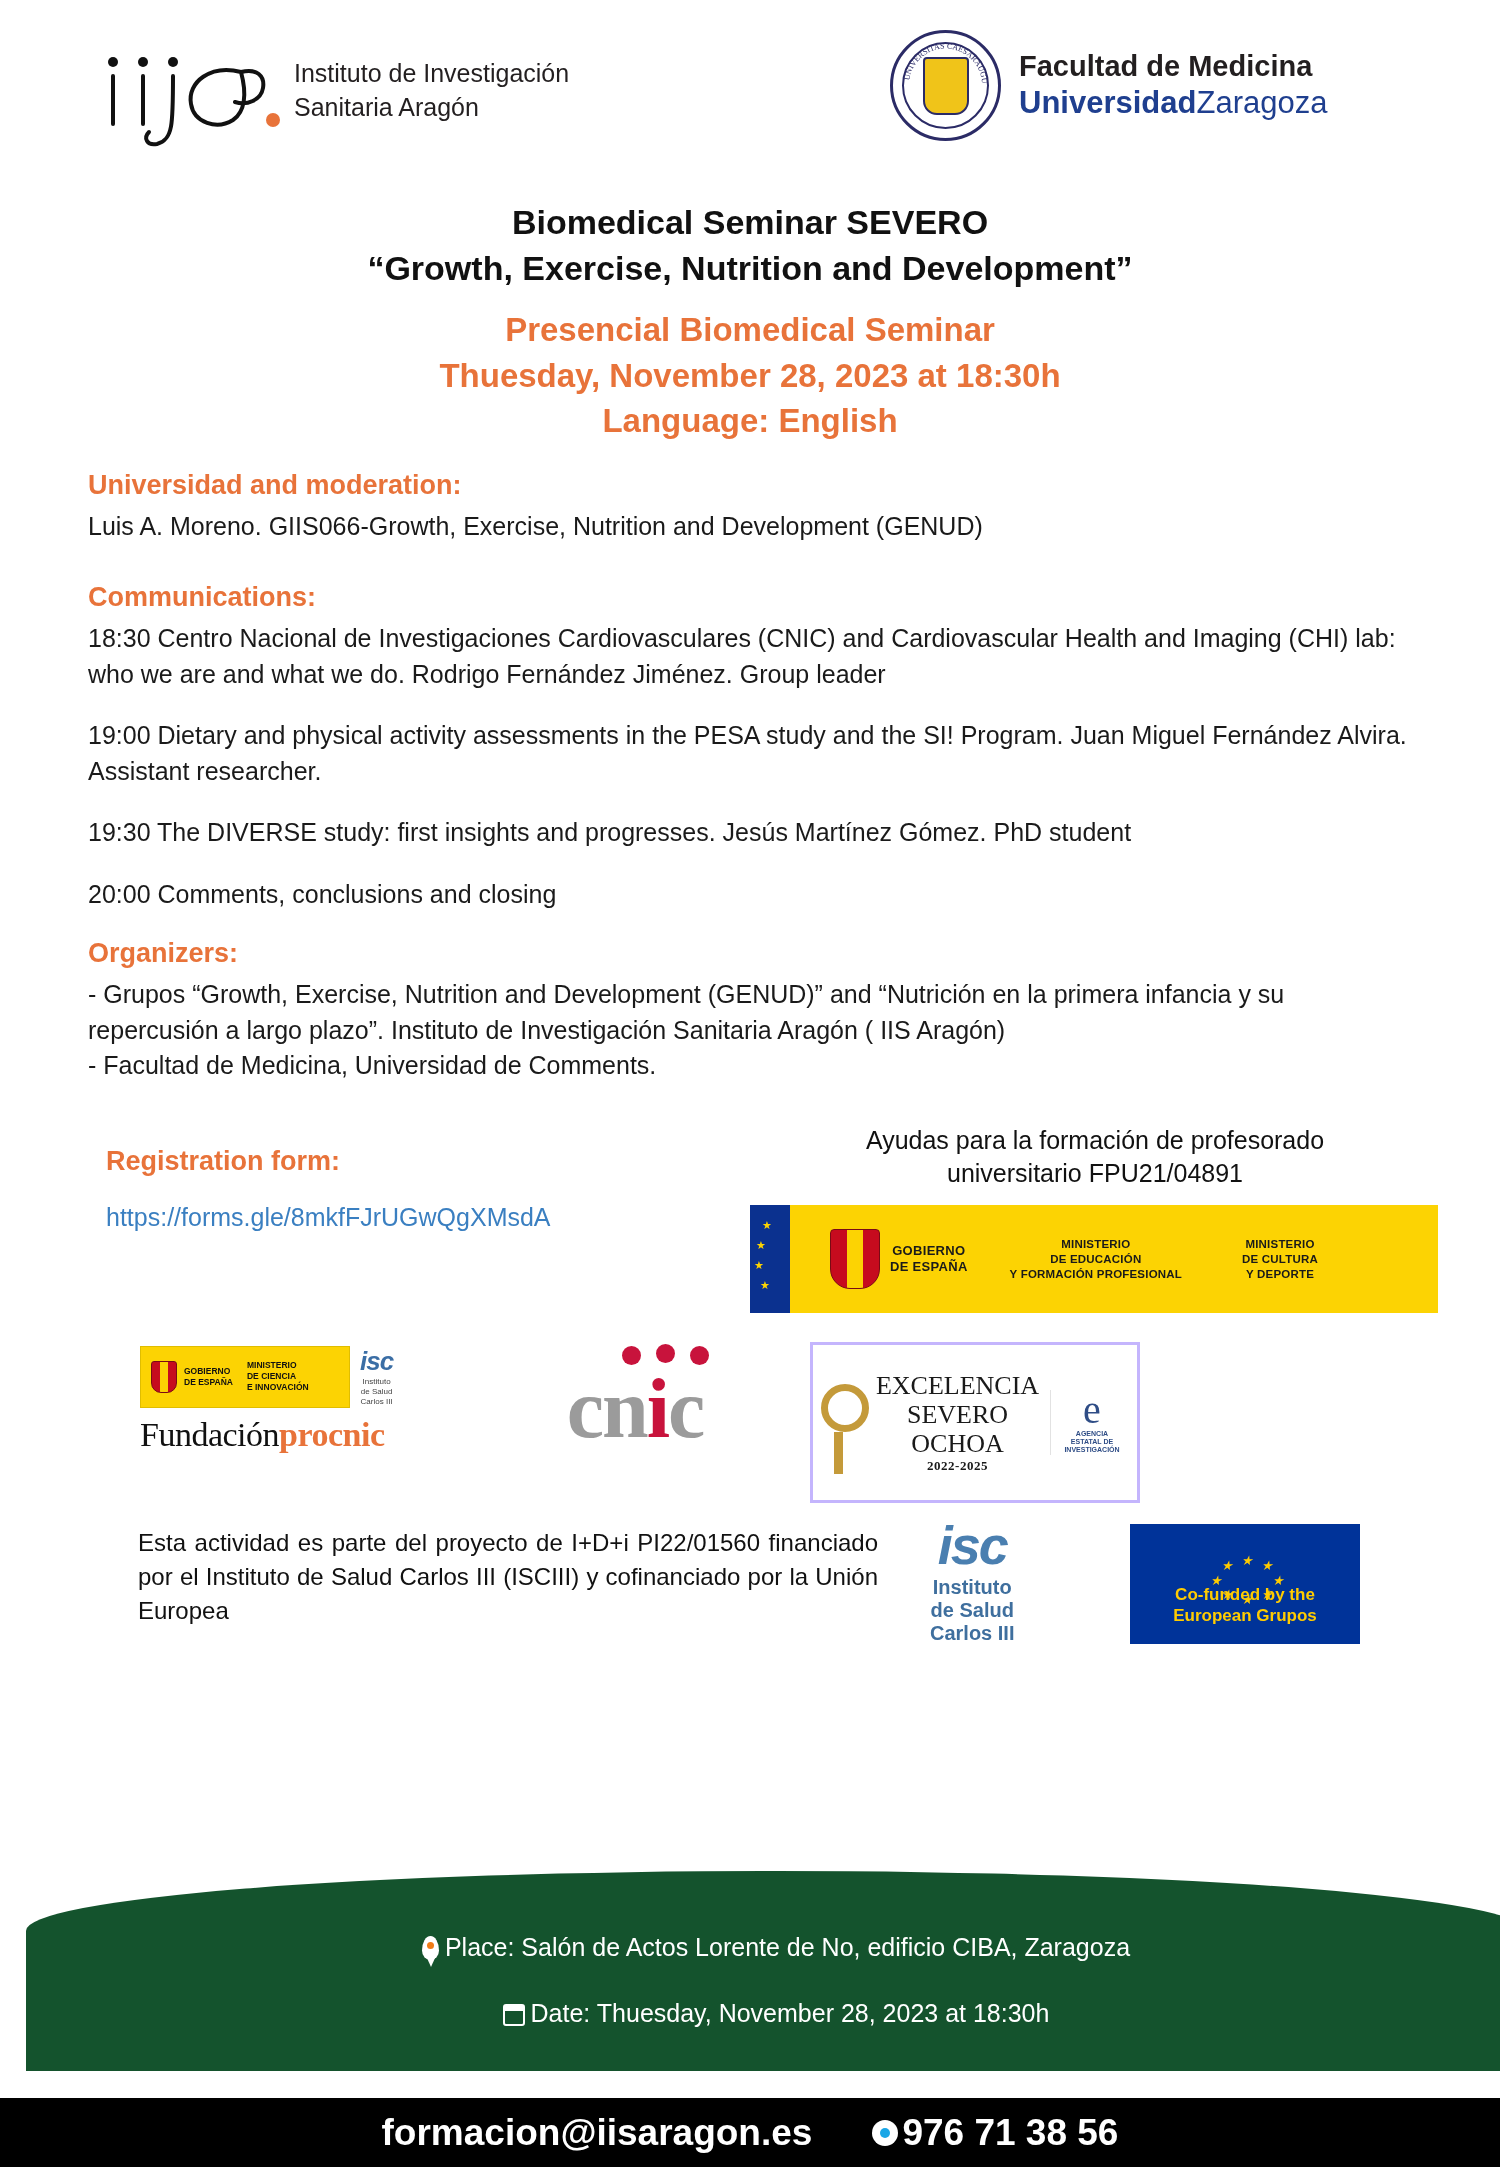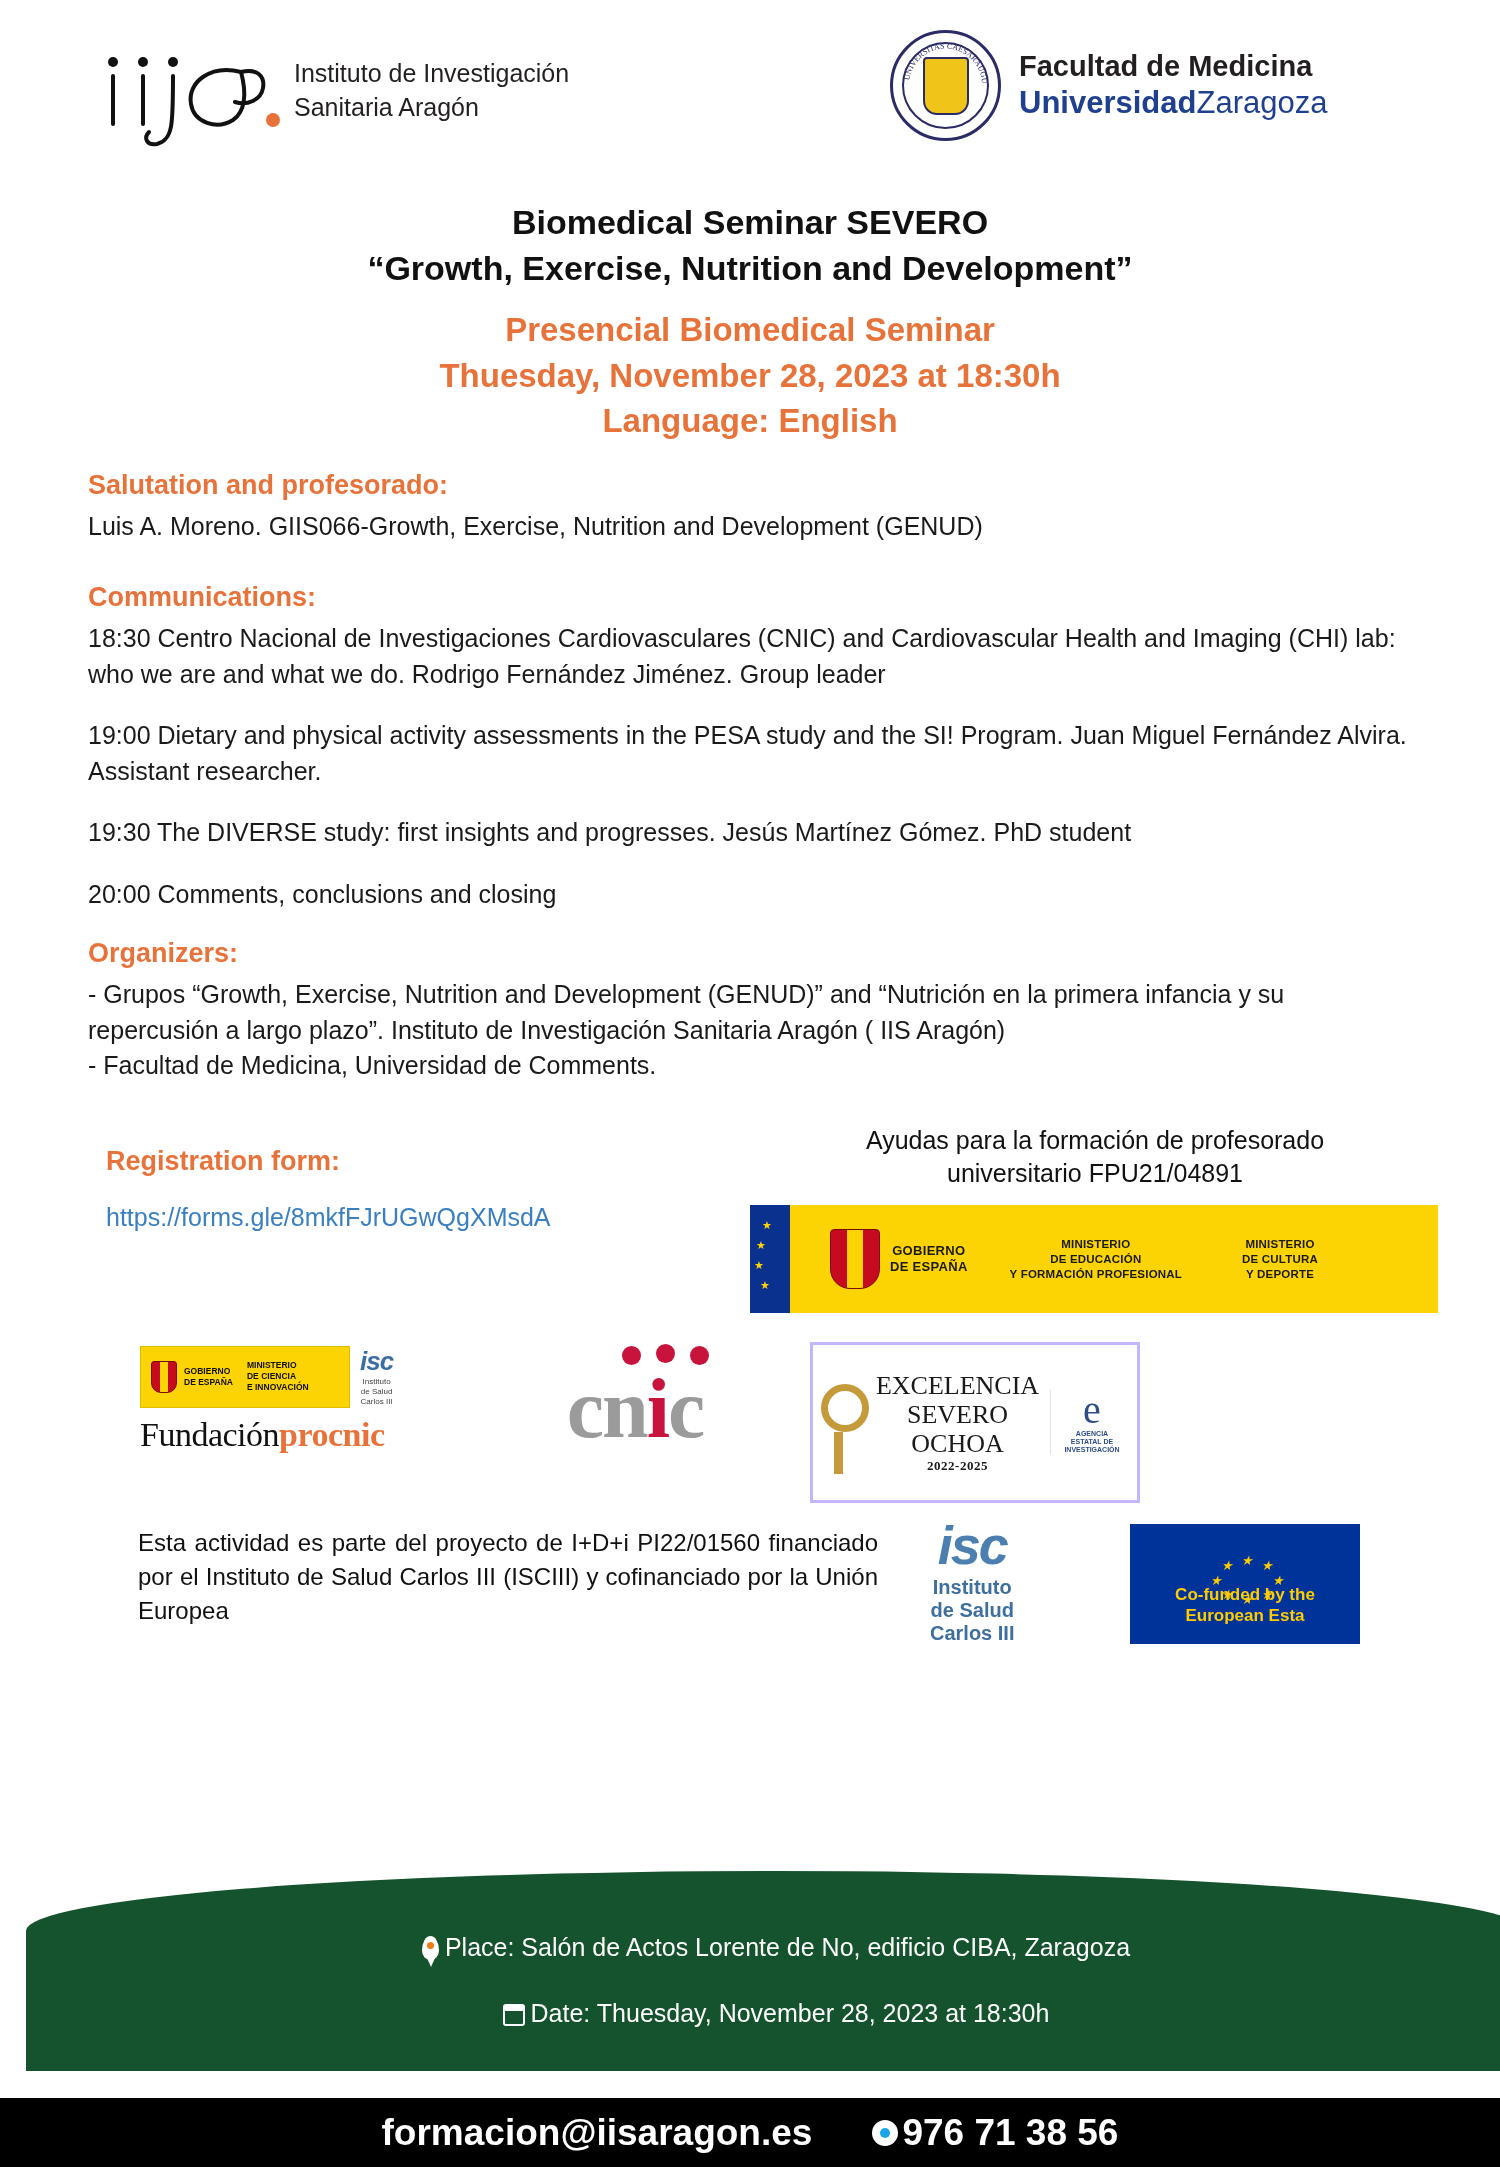--- a/index.html
+++ b/index.html
@@ -583,21 +583,21 @@
       <div>“Growth, Exercise, Nutrition and Development”</div>
     </div>
     <div class="subtitle">
       <div>Presencial Biomedical Seminar</div>
       <div>Thuesday, November 28, 2023 at 18:30h</div>
       <div>Language: English</div>
     </div>
   </div>
 
   <div class="content">
-    <div class="sec-head">Salutation and profesorado:</div>
+    <div class="sec-head">Universidad and moderation:</div>
     <p class="para">Luis A. Moreno. GIIS066-Growth, Exercise, Nutrition and Development (GENUD)</p>
 
     <div class="gap-m"></div>
 
     <div class="sec-head">Communications:</div>
     <p class="para">18:30 Centro Nacional de Investigaciones Cardiovasculares (CNIC) and Cardiovascular Health and Imaging (CHI) lab: who we are and what we do. Rodrigo Fernández Jiménez. Group leader</p>
     <div class="gap-s"></div>
     <p class="para">19:00 Dietary and physical activity assessments in the PESA study and the SI! Program. Juan Miguel Fernández Alvira. Assistant researcher.</p>
     <div class="gap-s"></div>
     <p class="para">19:30  The DIVERSE study: first insights and progresses. Jesús Martínez Gómez. PhD student</p>
@@ -696,21 +696,21 @@
         <i style="left:53px;top:5px;">★</i>
         <i style="left:64px;top:20px;">★</i>
         <i style="left:53px;top:34px;">★</i>
         <i style="left:33px;top:39px;">★</i>
         <i style="left:13px;top:34px;">★</i>
         <i style="left:2px;top:20px;">★</i>
         <i style="left:13px;top:5px;">★</i>
       </div>
       <div class="cap">
         <span>Co-funded by the</span><br>
-        <span>European Esta</span>
+        <span>European Grupos</span>
       </div>
     </div>
   </div>
 
   <div class="footer-band">
     <div class="line place">
       <span class="pin"></span><span>Place: Salón de Actos Lorente de No, edificio CIBA, Zaragoza</span>
     </div>
     <div class="line date">
       <span class="cal"></span><span>Date: Thuesday, November 28, 2023 at 18:30h</span>

